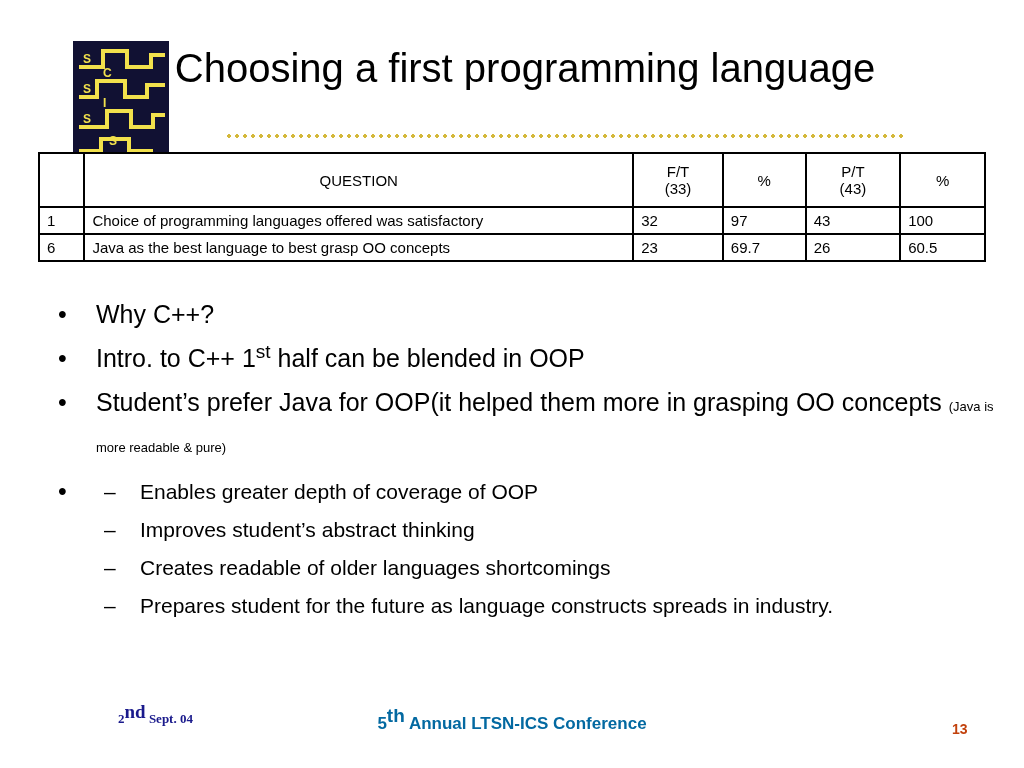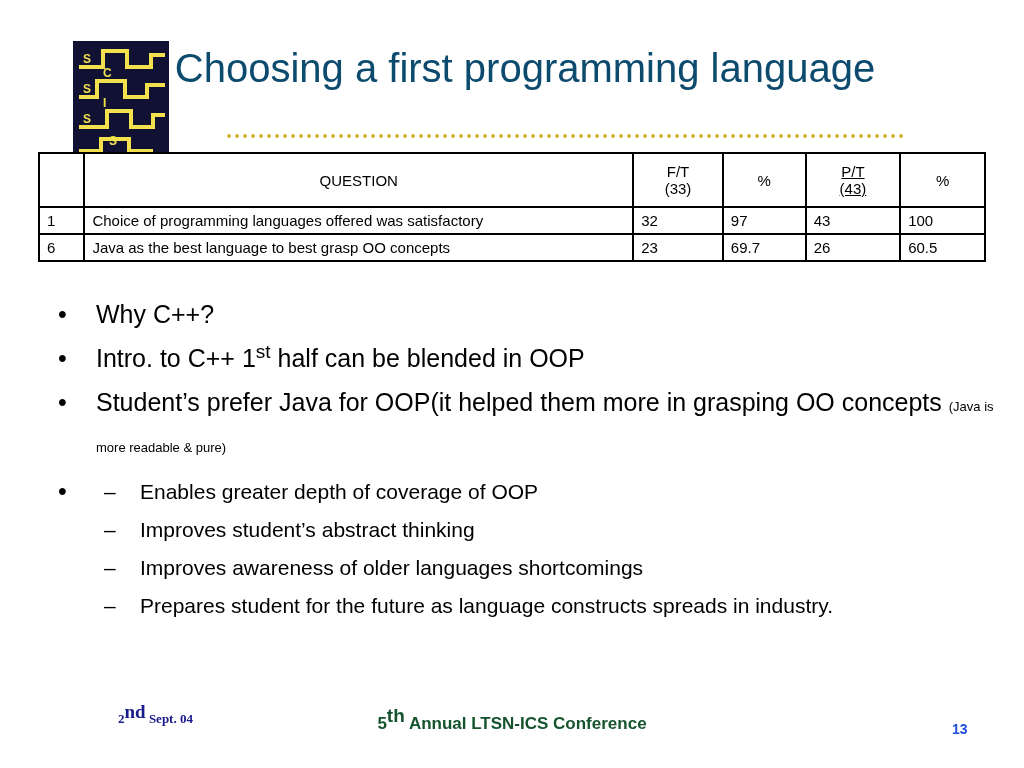--- a/index.html
+++ b/index.html
@@ -30,21 +30,21 @@
 
   
   .slide-title {
     position: absolute;
     left: 120px;
     top: 42px;
     width: 810px;
     text-align: center;
     font-size: 40px;
     line-height: 52px;
-    color: #0c4a6e;
+    color: #000000;
     font-family: "Liberation Sans", sans-serif;
   }
 
   
   .dotted-line {
     position: absolute;
     left: 225px;
     top: 134px;
     width: 680px;
     height: 4px;
@@ -72,21 +72,21 @@
     background: #ffffff;
   }
   table.survey thead td {
     text-align: center;
     height: 44px;
   }
   .col-num      { width: 30px; }
   .col-question { width: 546px; }
   .col-ft       { width: 75px; margin-left: 25px; }
   .col-pct1     { width: 68px; }
-  .col-pt       { width: 80px; text-decoration: underline; }
+  .col-pt       { width: 80px; }
   .col-pct2     { width: 70px; }
 
   .cell-left { text-align: left; }
   .hdr-two-line { line-height: 17px; }
 
   
   .content {
     position: absolute;
     left: 44px;
     top: 296px;
@@ -145,29 +145,29 @@
     font-weight: bold;
     margin-left: 28px;
   }
   .footer-center {
     position: absolute;
     left: 0;
     top: 714px;
     width: 1024px;
     text-align: center;
     font-size: 17px;
-    color: #14532d;
+    color: #0369a1;
     font-weight: bold;
   }
   .footer-page {
     position: absolute;
     left: 952px;
     top: 721px;
     font-size: 14px;
-    color: #1d4ed8;
+    color: #c2410c;
     font-weight: bold;
   }
 </style>
 </head>
 <body>
 
 <div class="logo">
   <svg width="96" height="119" viewBox="0 0 96 119" xmlns="http://www.w3.org/2000/svg">
     <rect x="0" y="0" width="96" height="119" fill="#111133"></rect>
     <g stroke="#f2e14c" stroke-width="4" fill="none">
@@ -253,21 +253,21 @@
         <li>
           <span class="dash">–</span>
           <span>Enables greater depth of coverage of OOP</span>
         </li>
         <li>
           <span class="dash">–</span>
           <span>Improves student’s abstract thinking</span>
         </li>
         <li>
           <span class="dash">–</span>
-          <span>Improves awareness of older languages shortcomings</span>
+          <span>Creates readable of older languages shortcomings</span>
         </li>
         <li>
           <span class="dash">–</span>
           <span>Prepares student for the future as language constructs spreads in industry.</span>
         </li>
       </ul>
     </li>
 
   </ul>
 </div>

